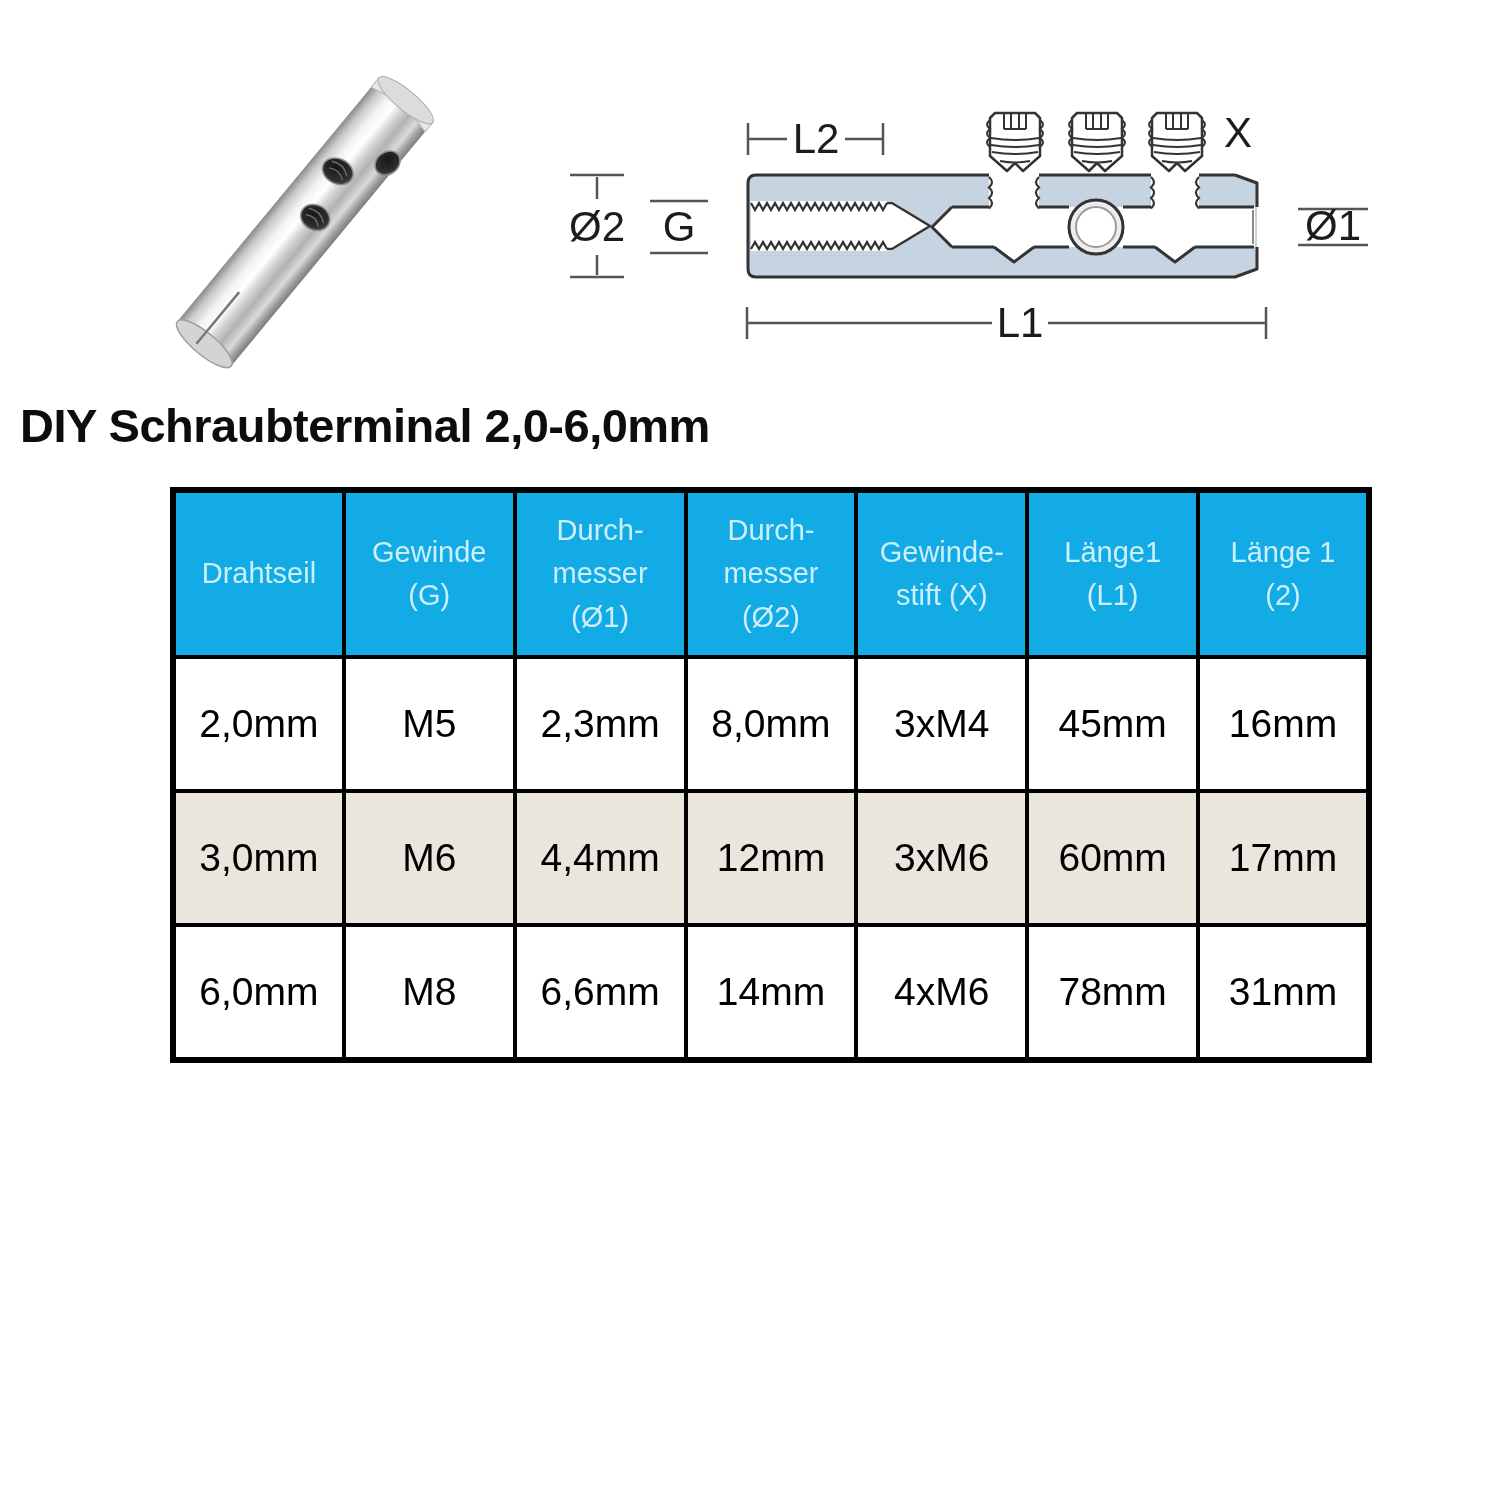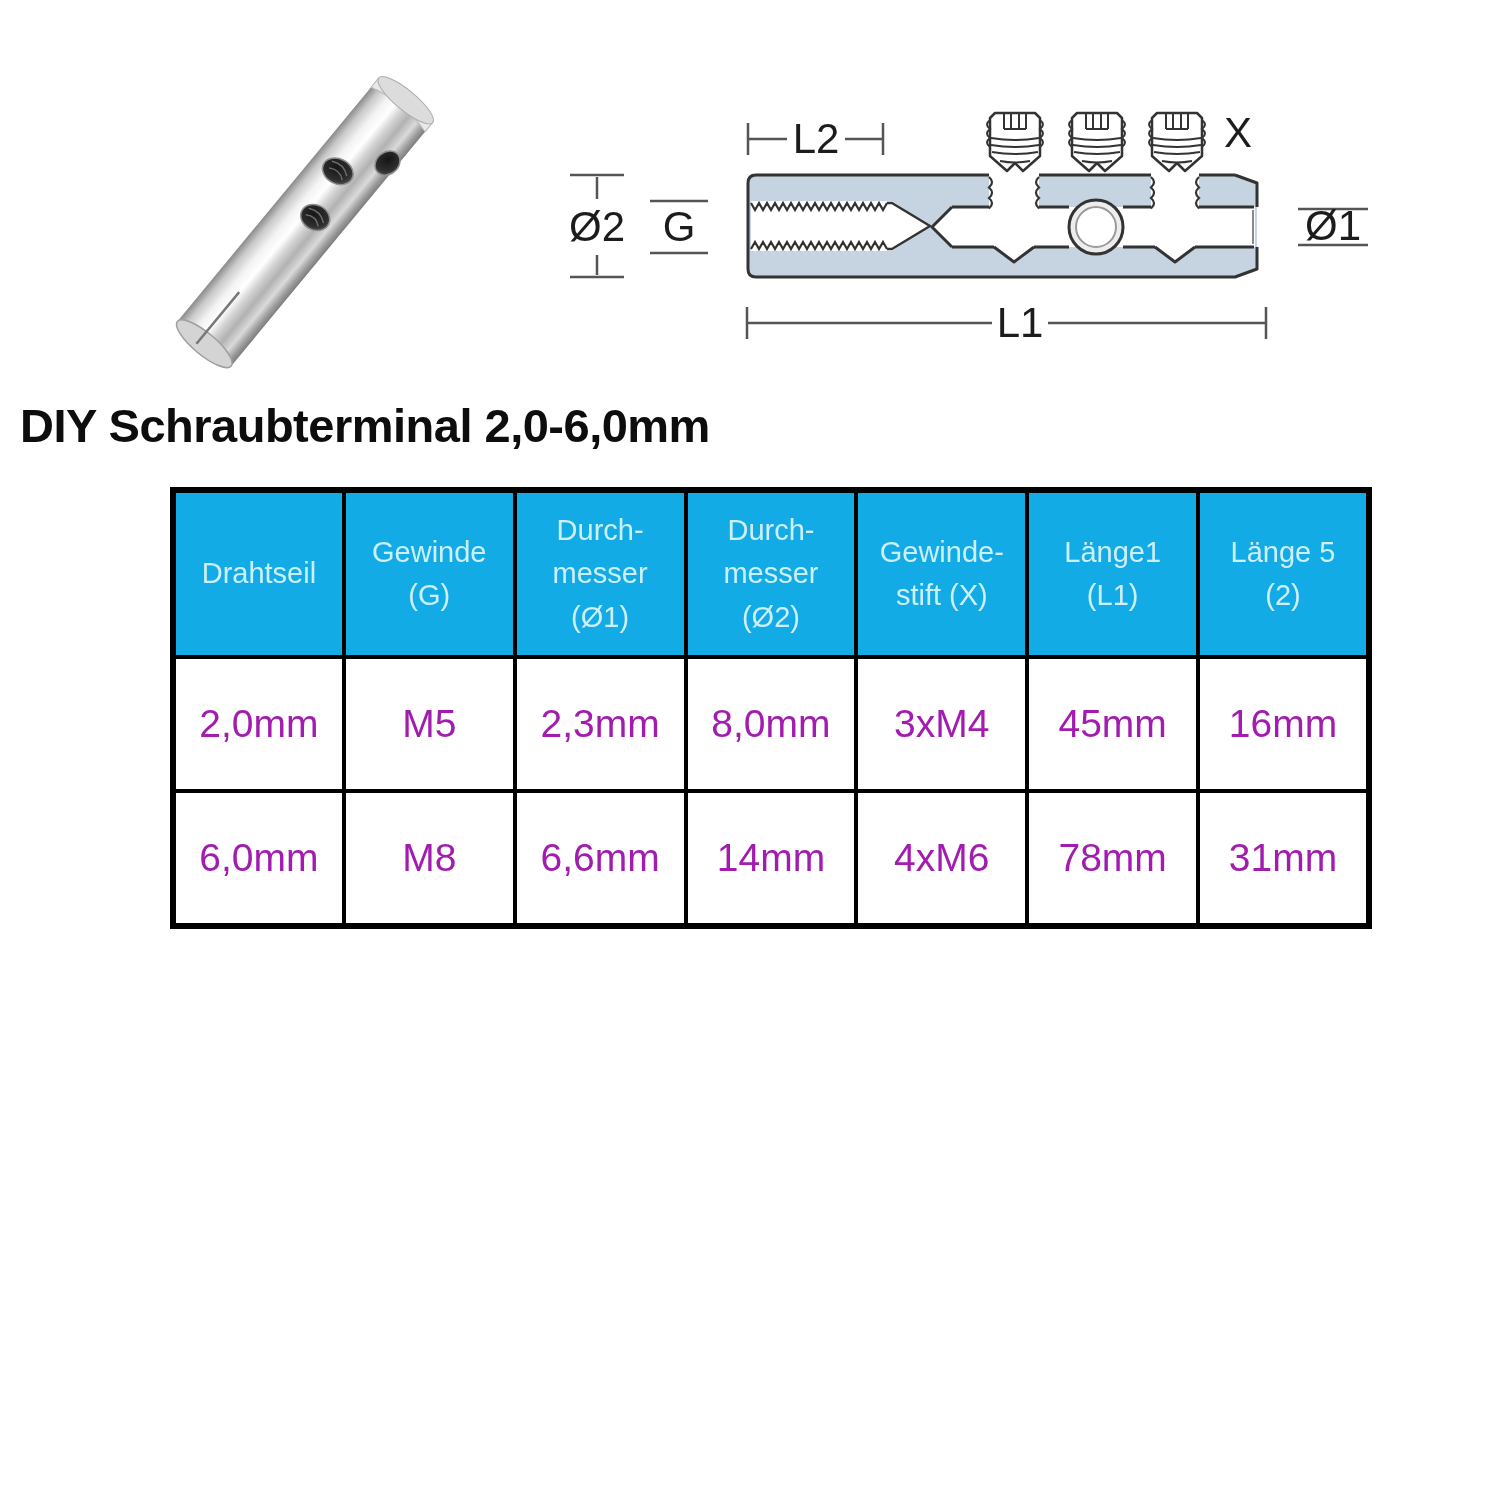--- a/index.html
+++ b/index.html
@@ -19,21 +19,21 @@
 
   
   .spec-table{position:absolute;left:150px;top:487px;width:1202px;
               border-collapse:collapse;table-layout:fixed;
               border:6px solid var(--border,#000);}
   .spec-table th,.spec-table td{border:4px solid var(--border,#000);text-align:center;
               vertical-align:middle;padding:0;}
   .spec-table th{height:162px;background:var(--header-bg,#12ABE5);
               color:var(--header-text,#CDEFFA);font-weight:400;font-size:29px;
               line-height:1.5;white-space:pre-line;}
-  .spec-table td{height:130px;font-size:39px;color:#a21caf;background:#fff;}
+  .spec-table td{height:130px;font-size:39px;color:#000000;background:#fff;}
   .spec-table tr.alt td{background:var(--alt-row,#EAE6DE);}
 </style>
 </head>
 <body>
 
 <div class="canvas">
 
   <svg class="photo" width="360" height="360" viewBox="0 0 360 360" aria-hidden="true">
     <defs>
       <linearGradient id="metal" x1="0" y1="0" x2="1" y2="0">
@@ -153,34 +153,43 @@
         <th>Durch-
 messer
 (Ø1)</th>
         <th>Durch-
 messer
 (Ø2)</th>
         <th>Gewinde-
 stift (X)</th>
         <th>Länge1
 (L1)</th>
-        <th>Länge 5
+        <th>Länge 1
 (2)</th>
       </tr>
     </thead>
     <tbody>
         <tr>
           <td>2,0mm</td>
           <td>M5</td>
           <td>2,3mm</td>
           <td>8,0mm</td>
           <td>3xM4</td>
           <td>45mm</td>
           <td>16mm</td>
         </tr>
+        <tr class="alt">
+          <td>3,0mm</td>
+          <td>M6</td>
+          <td>4,4mm</td>
+          <td>12mm</td>
+          <td>3xM6</td>
+          <td>60mm</td>
+          <td>17mm</td>
+        </tr>
         <tr>
           <td>6,0mm</td>
           <td>M8</td>
           <td>6,6mm</td>
           <td>14mm</td>
           <td>4xM6</td>
           <td>78mm</td>
           <td>31mm</td>
         </tr>
       </tbody>

